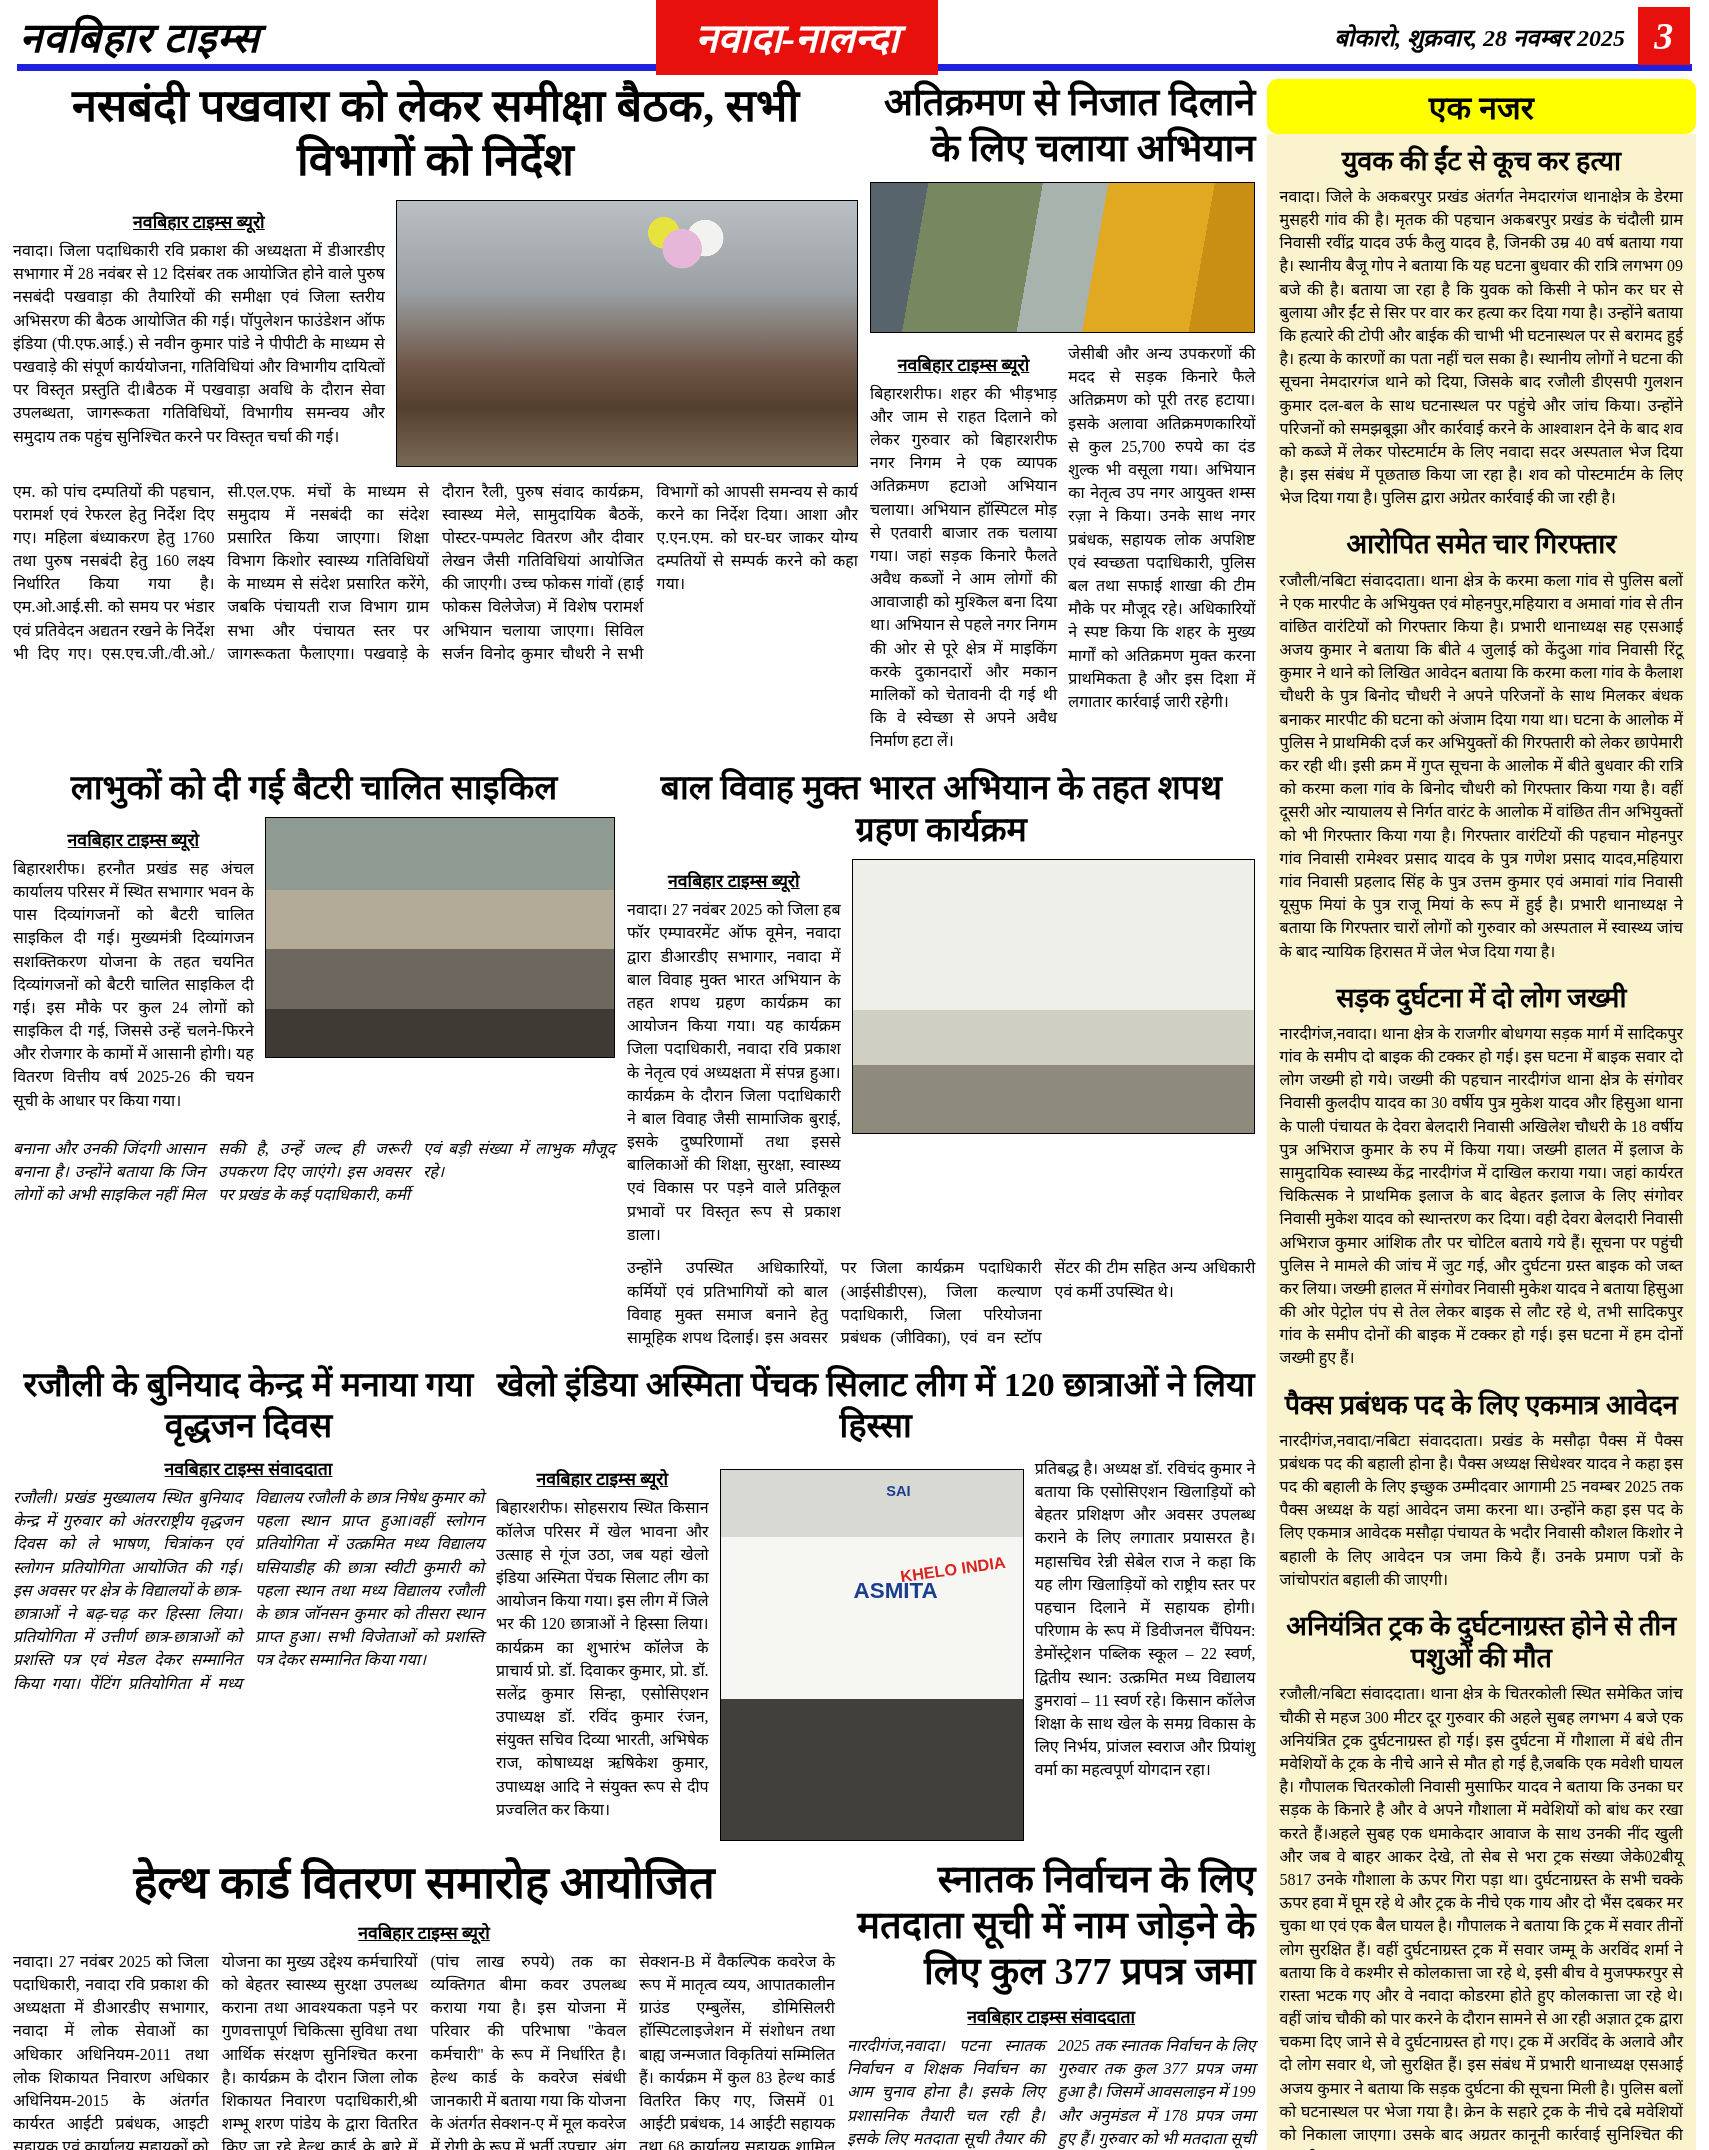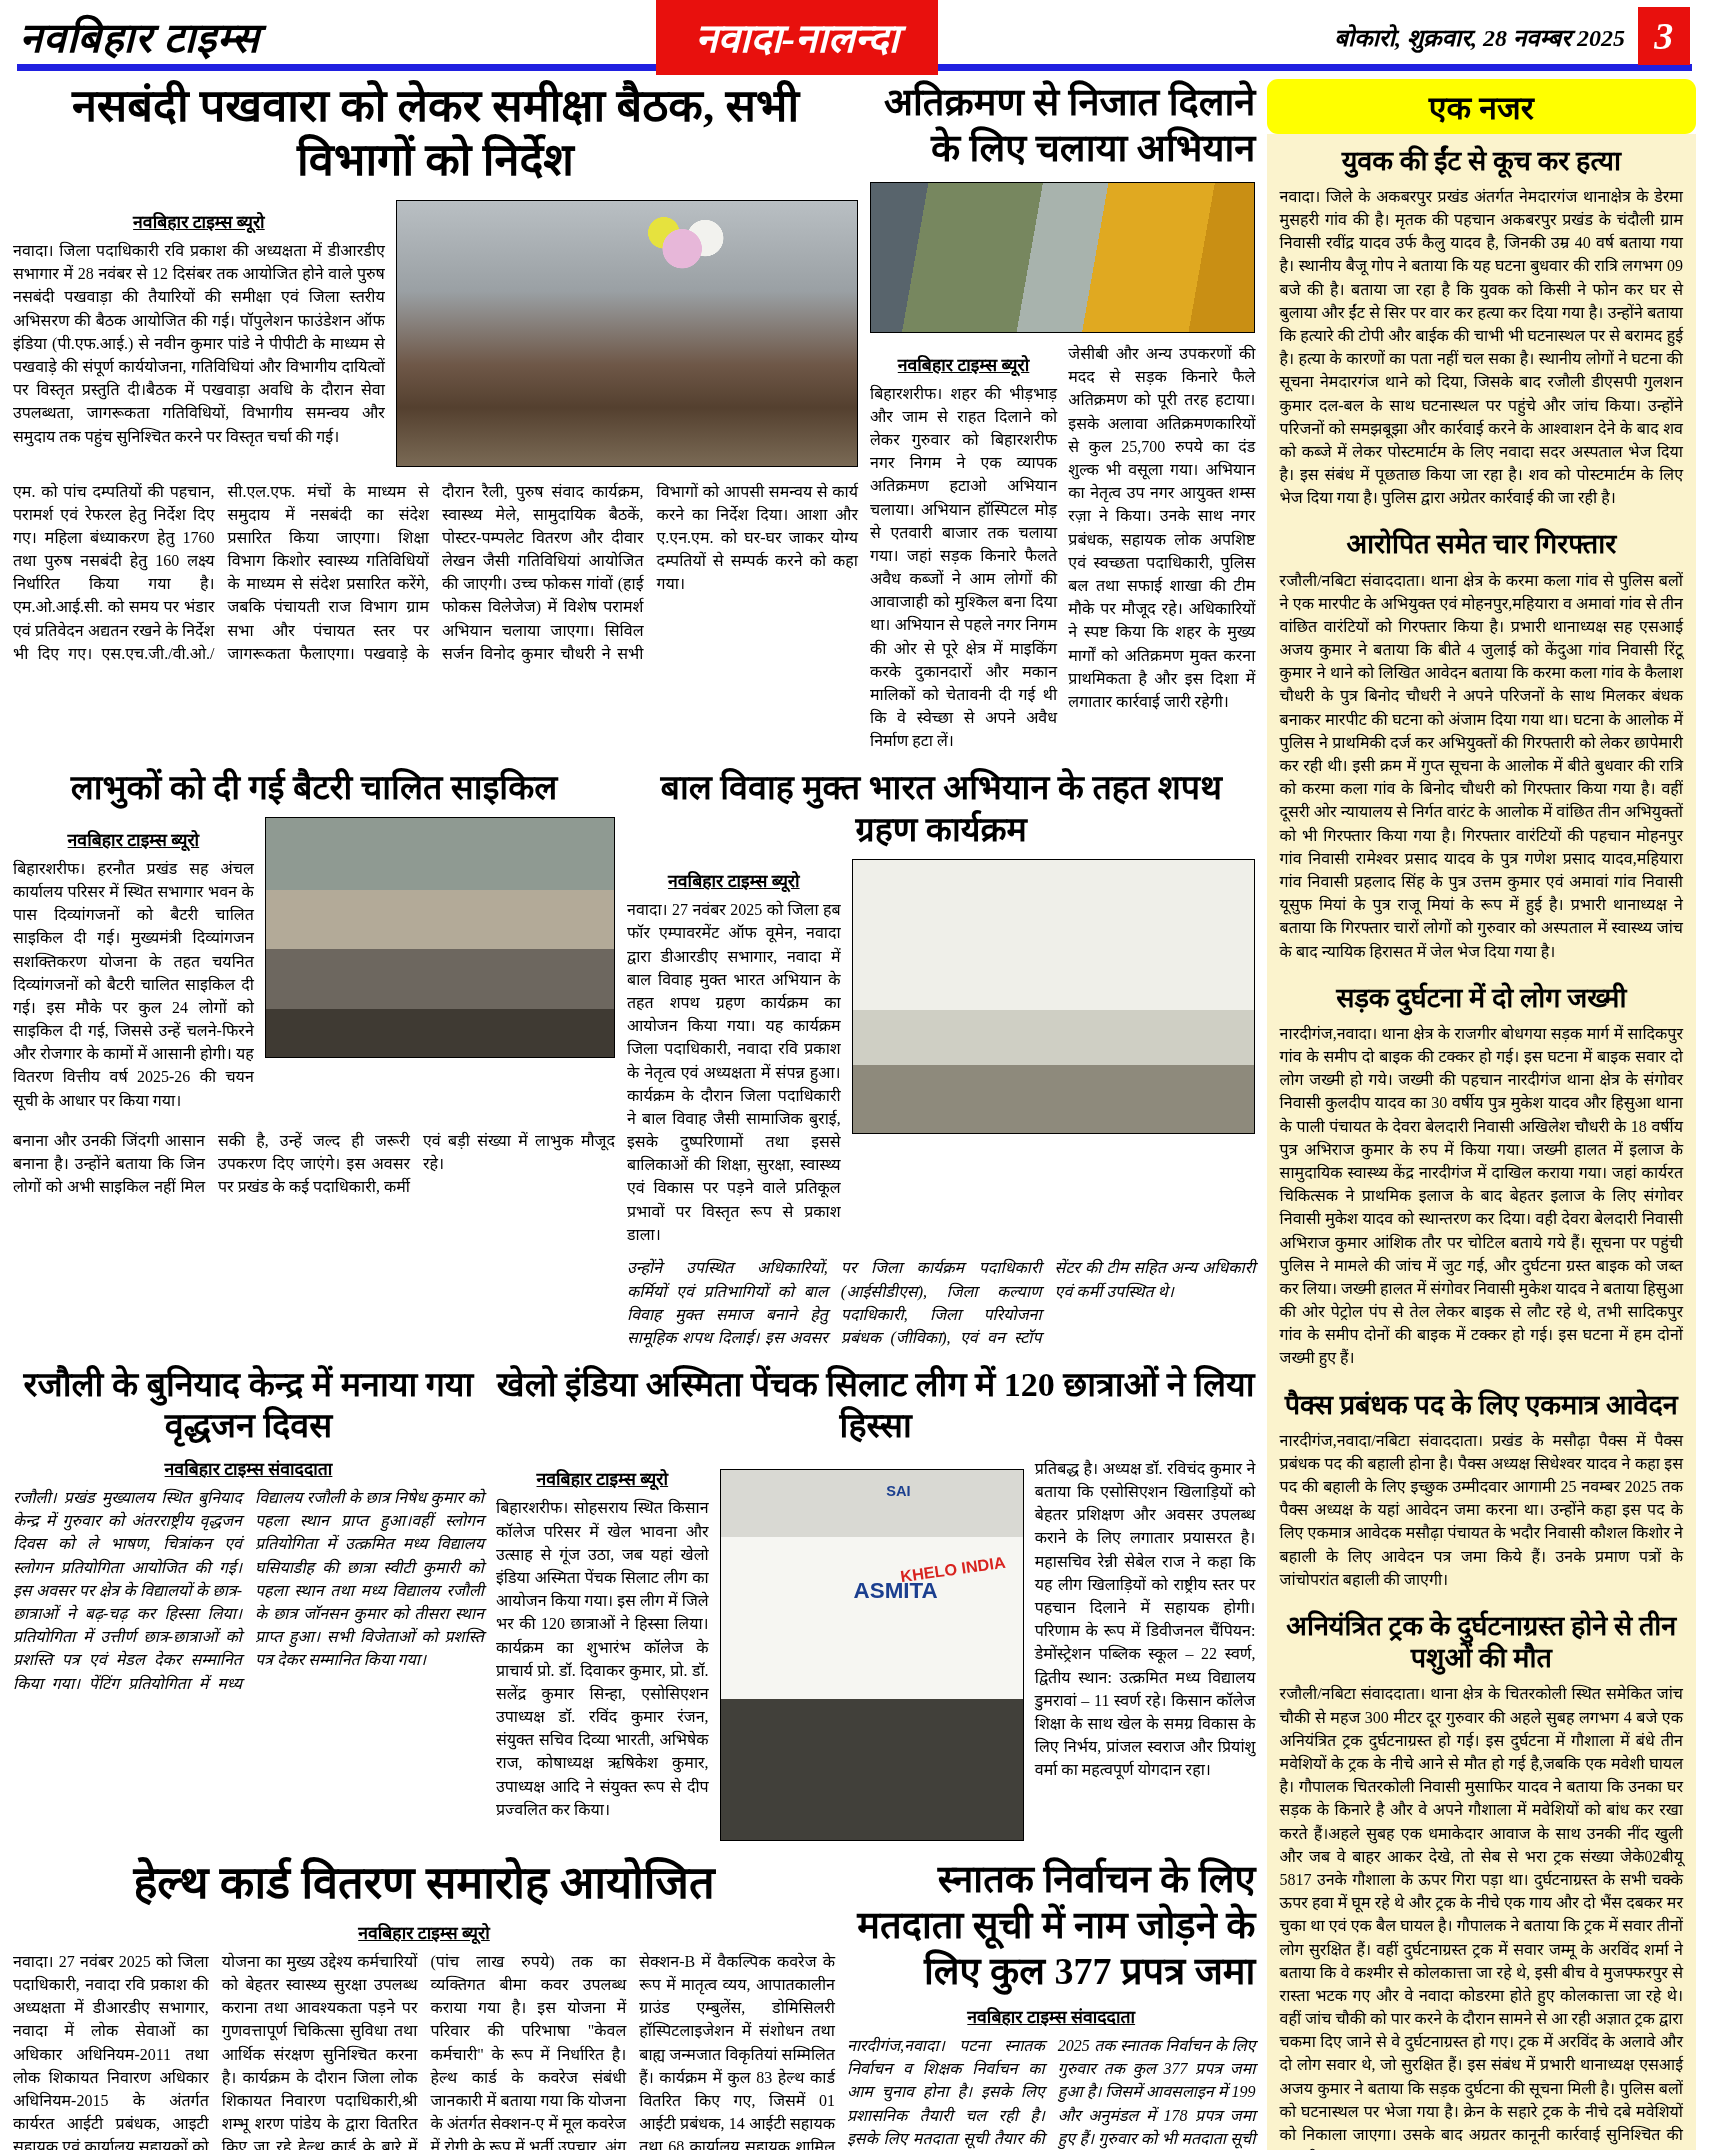--- a/index.html
+++ b/index.html
@@ -102,33 +102,33 @@
       <div class="row">
         <div class="story" style="width:602px;">
           <div class="headline h-md">लाभुकों को दी गई बैटरी चालित साइकिल</div>
           <div class="split" style="margin-top:8.6px;">
             <div style="width:40%;">
               <div class="byline">नवबिहार टाइम्स ब्यूरो</div>
               <div class="body-text">बिहारशरीफ। हरनौत प्रखंड सह अंचल कार्यालय परिसर में स्थित सभागार भवन के पास दिव्यांगजनों को बैटरी चालित साइकिल दी गई। मुख्यमंत्री दिव्यांगजन सशक्तिकरण योजना के तहत चयनित दिव्यांगजनों को बैटरी चालित साइकिल दी गई। इस मौके पर कुल 24 लोगों को साइकिल दी गई, जिससे उन्हें चलने-फिरने और रोजगार के कामों में आसानी होगी। यह वितरण वित्तीय वर्ष 2025-26 की चयन सूची के आधार पर किया गया।</div>
             </div>
             <div class="photo ph-cycles" style="flex:1;height:241px;"></div>
           </div>
-          <div class="body-text cols-3" style="margin-top:17px;">बनाना और उनकी जिंदगी आसान बनाना है। उन्होंने बताया कि जिन लोगों को अभी साइकिल नहीं मिल सकी है, उन्हें जल्द ही जरूरी उपकरण दिए जाएंगे। इस अवसर पर प्रखंड के कई पदाधिकारी, कर्मी एवं बड़ी संख्या में लाभुक मौजूद रहे।</div>
+          <div class="body-text cols-3" style="margin-top:25px;font-style:italic;">बनाना और उनकी जिंदगी आसान बनाना है। उन्होंने बताया कि जिन लोगों को अभी साइकिल नहीं मिल सकी है, उन्हें जल्द ही जरूरी उपकरण दिए जाएंगे। इस अवसर पर प्रखंड के कई पदाधिकारी, कर्मी एवं बड़ी संख्या में लाभुक मौजूद रहे।</div>
         </div>
 
         <div class="story" style="flex:1;">
           <div class="headline h-md">बाल विवाह मुक्त भारत अभियान के तहत शपथ ग्रहण कार्यक्रम</div>
           <div class="split" style="margin-top:8.6px;">
             <div style="width:34%;">
               <div class="byline">नवबिहार टाइम्स ब्यूरो</div>
               <div class="body-text">नवादा। 27 नवंबर 2025 को जिला हब फॉर एम्पावरमेंट ऑफ वूमेन, नवादा द्वारा डीआरडीए सभागार, नवादा में बाल विवाह मुक्त भारत अभियान के तहत शपथ ग्रहण कार्यक्रम का आयोजन किया गया। यह कार्यक्रम जिला पदाधिकारी, नवादा रवि प्रकाश के नेतृत्व एवं अध्यक्षता में संपन्न हुआ। कार्यक्रम के दौरान जिला पदाधिकारी ने बाल विवाह जैसी सामाजिक बुराई, इसके दुष्परिणामों तथा इससे बालिकाओं की शिक्षा, सुरक्षा, स्वास्थ्य एवं विकास पर पड़ने वाले प्रतिकूल प्रभावों पर विस्तृत रूप से प्रकाश डाला।</div>
             </div>
             <div class="photo ph-hall" style="flex:1;height:275px;"></div>
           </div>
-          <div class="body-text cols-3" style="margin-top:10.3px;font-style:italic;">उन्होंने उपस्थित अधिकारियों, कर्मियों एवं प्रतिभागियों को बाल विवाह मुक्त समाज बनाने हेतु सामूहिक शपथ दिलाई। इस अवसर पर जिला कार्यक्रम पदाधिकारी (आईसीडीएस), जिला कल्याण पदाधिकारी, जिला परियोजना प्रबंधक (जीविका), एवं वन स्टॉप सेंटर की टीम सहित अन्य अधिकारी एवं कर्मी उपस्थित थे।</div>
+          <div class="body-text cols-3" style="margin-top:10.3px;">उन्होंने उपस्थित अधिकारियों, कर्मियों एवं प्रतिभागियों को बाल विवाह मुक्त समाज बनाने हेतु सामूहिक शपथ दिलाई। इस अवसर पर जिला कार्यक्रम पदाधिकारी (आईसीडीएस), जिला कल्याण पदाधिकारी, जिला परियोजना प्रबंधक (जीविका), एवं वन स्टॉप सेंटर की टीम सहित अन्य अधिकारी एवं कर्मी उपस्थित थे।</div>
         </div>
       </div>
 
       <div class="row">
         <div class="story" style="width:471px;">
           <div class="headline h-md">रजौली के बुनियाद केन्द्र में मनाया गया वृद्धजन दिवस</div>
           <div class="byline">नवबिहार टाइम्स संवाददाता</div>
           <div class="body-text cols-2">रजौली। प्रखंड मुख्यालय स्थित बुनियाद केन्द्र में गुरुवार को अंतरराष्ट्रीय वृद्धजन दिवस को ले भाषण, चित्रांकन एवं स्लोगन प्रतियोगिता आयोजित की गई। इस अवसर पर क्षेत्र के विद्यालयों के छात्र-छात्राओं ने बढ़-चढ़ कर हिस्सा लिया। प्रतियोगिता में उत्तीर्ण छात्र-छात्राओं को प्रशस्ति पत्र एवं मेडल देकर सम्मानित किया गया। पेंटिंग प्रतियोगिता में मध्य विद्यालय रजौली के छात्र निषेध कुमार को पहला स्थान प्राप्त हुआ।वहीं स्लोगन प्रतियोगिता में उत्क्रमित मध्य विद्यालय घसियाडीह की छात्रा स्वीटी कुमारी को पहला स्थान तथा मध्य विद्यालय रजौली के छात्र जॉनसन कुमार को तीसरा स्थान प्राप्त हुआ। सभी विजेताओं को प्रशस्ति पत्र देकर सम्मानित किया गया।</div>
         </div>
 

